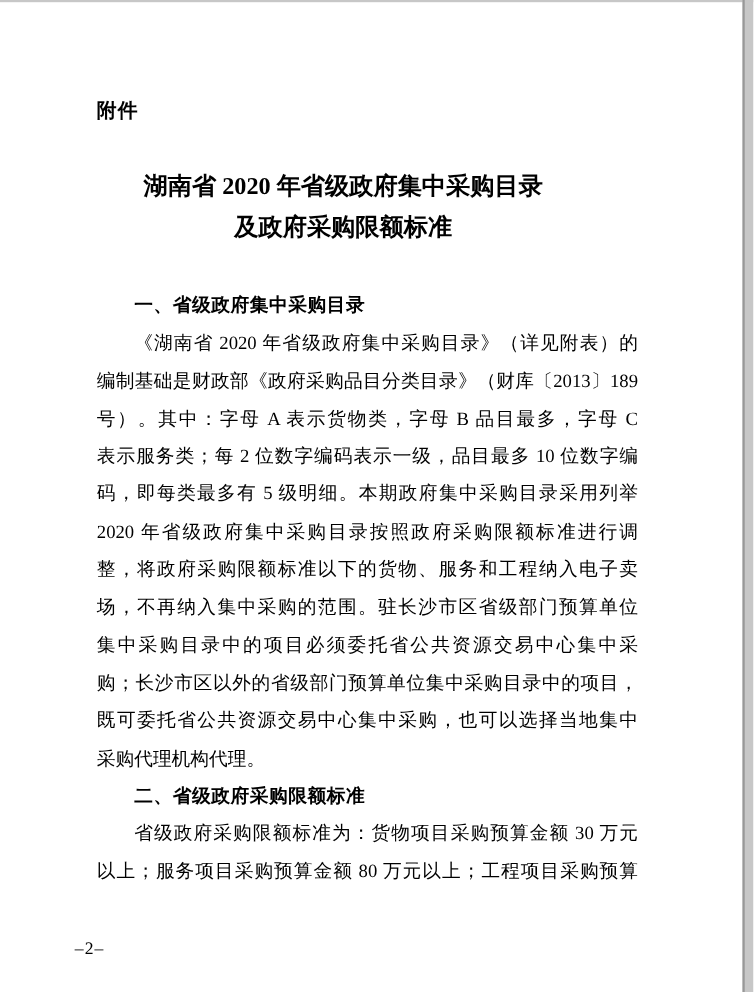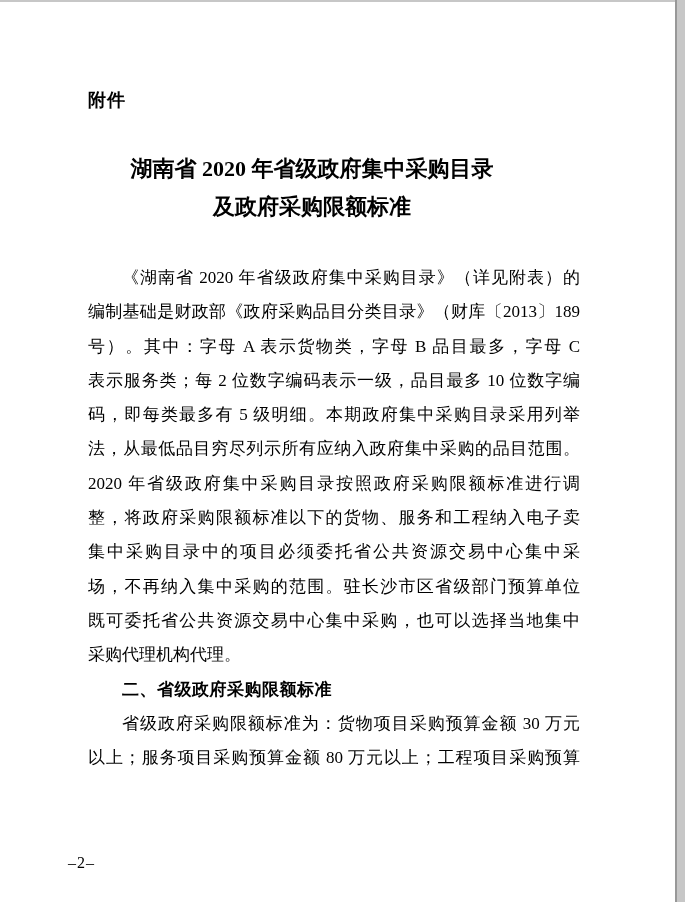--- a/index.html
+++ b/index.html
@@ -91,30 +91,31 @@
   <div class="edge-right"></div>
 
   <div class="attachment-label">附件</div>
 
   <div class="doc-title">
     <div>湖南省 2020 年省级政府集中采购目录</div>
     <div>及政府采购限额标准</div>
   </div>
 
   <div class="body-block">
+    <div class="line heading">一、省级政府集中采购目录</div>
     <div class="line justify indent">《湖南省 2020 年省级政府集中采购目录》（详见附表）的</div>
     <div class="line justify">编制基础是财政部《政府采购品目分类目录》（财库〔2013〕189</div>
     <div class="line justify">号）。其中：字母 A 表示货物类，字母 B 品目最多，字母 C</div>
     <div class="line justify">表示服务类；每 2 位数字编码表示一级，品目最多 10 位数字编</div>
     <div class="line justify">码，即每类最多有 5 级明细。本期政府集中采购目录采用列举</div>
-    <div class="line justify">法，从最低品目穷尽列示所有应纳入政府集中采购的品目范围。</div>
     <div class="line justify">2020 年省级政府集中采购目录按照政府采购限额标准进行调</div>
     <div class="line justify">整，将政府采购限额标准以下的货物、服务和工程纳入电子卖</div>
+    <div class="line justify">场，不再纳入集中采购的范围。驻长沙市区省级部门预算单位</div>
     <div class="line justify">集中采购目录中的项目必须委托省公共资源交易中心集中采</div>
-    <div class="line justify">场，不再纳入集中采购的范围。驻长沙市区省级部门预算单位</div>
+    <div class="line justify">购；长沙市区以外的省级部门预算单位集中采购目录中的项目，</div>
     <div class="line justify">既可委托省公共资源交易中心集中采购，也可以选择当地集中</div>
     <div class="line">采购代理机构代理。</div>
     <div class="line heading">二、省级政府采购限额标准</div>
     <div class="line justify indent">省级政府采购限额标准为：货物项目采购预算金额 30 万元</div>
     <div class="line justify">以上；服务项目采购预算金额 80 万元以上；工程项目采购预算</div>
   </div>
 
   <div class="page-number">–2–</div>
 
 </div>

